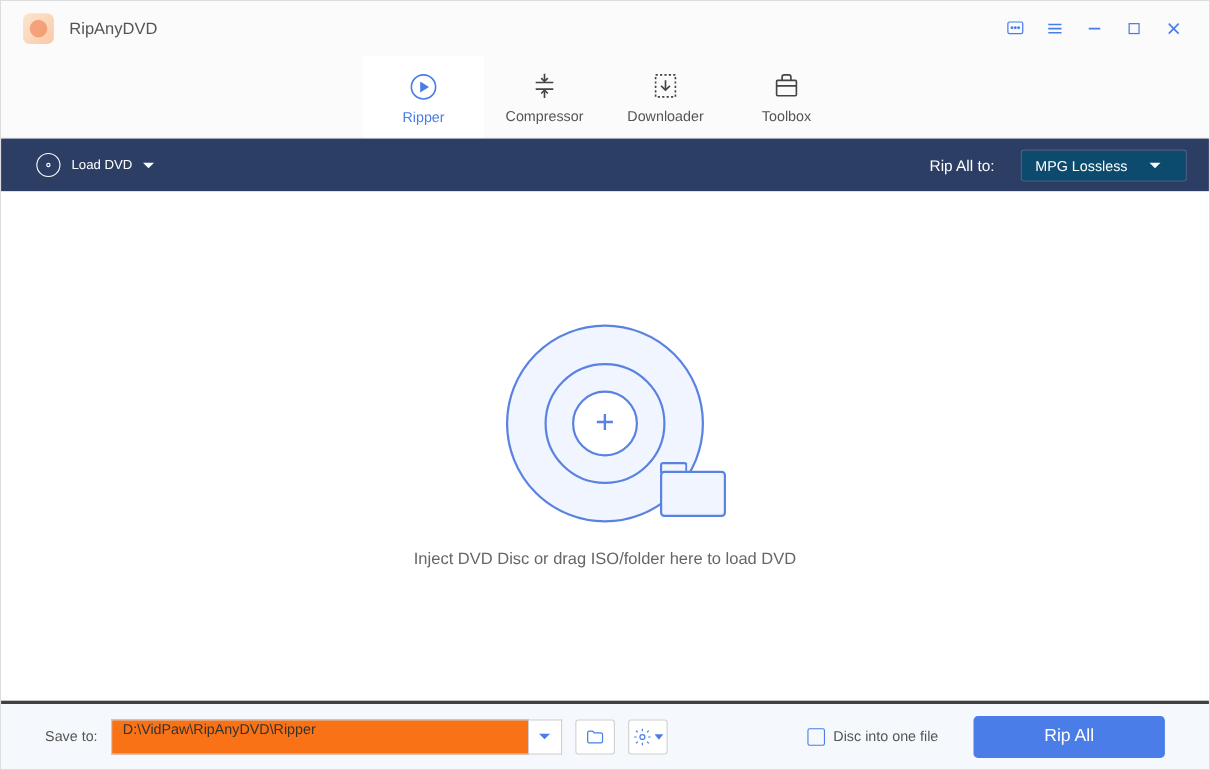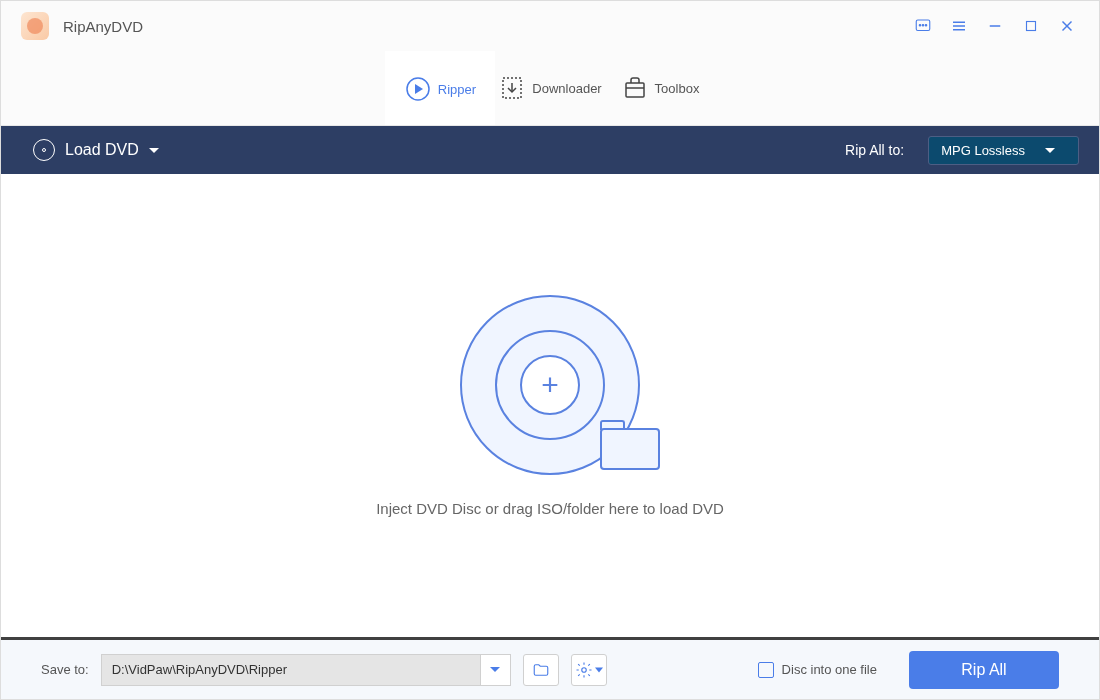--- a/index.html
+++ b/index.html
@@ -10,62 +10,62 @@
     .titlebar-left { display: flex; align-items: center; gap: 14px; }
     .app-logo { width: 28px; height: 28px; background: linear-gradient(135deg, #fde5d1, #fac9a5); border-radius: 6px; display: flex; align-items: center; justify-content: center; }
     .app-logo-inner { width: 16px; height: 16px; background: #f08a5d; border-radius: 50%; opacity: 0.7; }
     .app-title { font-size: 15px; color: #555; font-weight: 400; }
     .titlebar-right { margin-left: auto; display: flex; align-items: center; gap: 12px; }
     .win-btn { width: 24px; height: 24px; display: flex; align-items: center; justify-content: center; color: #4a7de8; cursor: pointer; }
     .win-btn svg { width: 18px; height: 18px; }
 
     
     .tabnav { height: 75px; display: flex; justify-content: center; align-items: stretch; background: #fbfbfb; border-bottom: 1px solid #e8e8e8; }
-    .tab { width: 110px; display: flex; flex-direction: row; align-items: center; justify-content: center; gap: 6px; cursor: pointer; }
+    .tab { width: 110px; display: flex; flex-direction: column; align-items: center; justify-content: center; gap: 6px; cursor: pointer; }
     .tab.active { background: #fff; border-top: 2px solid transparent; }
     .tab-icon { width: 28px; height: 28px; display: flex; align-items: center; justify-content: center; }
     .tab-label { font-size: 13px; color: #555; }
     .tab.active .tab-label { color: #4a7de8; }
     .tab.active .tab-icon { color: #4a7de8; }
     .tab:not(.active) .tab-icon { color: #444; }
 
     
     .actionbar { height: 48px; background: #2d3e64; display: flex; align-items: center; padding: 0 20px; color: #fff; }
     .load-btn { display: flex; align-items: center; gap: 10px; cursor: pointer; padding: 6px 12px; }
     .disc-circle { width: 22px; height: 22px; border: 1.5px solid #fff; border-radius: 50%; display: flex; align-items: center; justify-content: center; }
     .disc-dot { width: 4px; height: 4px; border: 1px solid #fff; border-radius: 50%; }
-    .load-label { font-size: 16px; }
+    .load-label { font-size: 12px; }
     .caret { width: 0; height: 0; border-left: 5px solid transparent; border-right: 5px solid transparent; border-top: 5px solid #fff; }
     .actionbar-right { margin-left: auto; display: flex; align-items: center; gap: 24px; }
     .format-select { background: #0c4a6e; color: #fff; border: 1px solid #4d5e84; padding: 6px 23px 6px 12px; font-size: 13px; position: relative; min-width: 140px; border-radius: 3px; cursor: pointer; display: flex; align-items: center; justify-content: space-between; }
     .format-select .caret { margin-left: 20px; }
 
     
     .main { flex: 1; display: flex; flex-direction: column; align-items: center; justify-content: center; background: #fff; }
     .disc-illustration { width: 200px; height: 180px; position: relative; margin-bottom: 25px; }
     .big-circle { width: 180px; height: 180px; border: 2px solid #5a82e0; border-radius: 50%; background: #f0f5ff; position: absolute; left: 10px; top: 0; display: flex; align-items: center; justify-content: center; }
     .mid-circle { width: 110px; height: 110px; border: 2px solid #5a82e0; border-radius: 50%; display: flex; align-items: center; justify-content: center; }
     .inner-circle { width: 60px; height: 60px; border: 2px solid #5a82e0; border-radius: 50%; display: flex; align-items: center; justify-content: center; background: #fff; }
     .plus { font-size: 30px; color: #5a82e0; font-weight: 300; }
     .folder-ov { width: 60px; height: 48px; position: absolute; right: -10px; bottom: 5px; }
     .folder-back { width: 60px; height: 42px; background: #f0f5ff; border: 2px solid #5a82e0; border-radius: 4px; position: absolute; bottom: 0; }
     .folder-tab { width: 25px; height: 10px; background: #f0f5ff; border: 2px solid #5a82e0; border-bottom: none; border-radius: 3px 3px 0 0; position: absolute; top: -2px; left: 0; }
     .instruction { font-size: 15px; color: #666; }
 
     
     .footer { height: 62px; background: #f5f8fc; border-top: 3px solid #404040; display: flex; align-items: center; padding: 0 40px; gap: 12px; }
     .saveto-label { font-size: 13px; color: #555; }
-    .path-input { width: 380px; height: 32px; border: 1px solid #d0d0d0; background: #e5e5e5; padding: 0 10px; font-size: 13px; color: #333; display: flex; align-items: center; }
+    .path-input { width: 380px; height: 32px; border: 1px solid #d0d0d0; background: #f97316; padding: 0 10px; font-size: 13px; color: #333; display: flex; }
     .path-drop { width: 30px; height: 32px; border: 1px solid #d0d0d0; border-left: none; background: #fff; display: flex; align-items: center; justify-content: center; cursor: pointer; }
     .path-drop .caret-blue { width: 0; height: 0; border-left: 5px solid transparent; border-right: 5px solid transparent; border-top: 5px solid #4a7de8; }
     .icon-btn { width: 36px; height: 32px; border: 1px solid #d0d0d0; background: #fff; display: flex; align-items: center; justify-content: center; cursor: pointer; border-radius: 3px; color: #4a7de8; }
     .merge-group { margin-left: auto; display: flex; align-items: center; gap: 8px; margin-right: 20px; }
     .checkbox { width: 16px; height: 16px; border: 1.5px solid #4a7de8; border-radius: 2px; cursor: pointer; }
     .merge-label { font-size: 13px; color: #555; }
-    .ripall-btn { width: 150px; height: 38px; background: #4a7de8; color: #fff; font-size: 16px; display: flex; align-items: center; justify-content: center; border-radius: 4px; cursor: pointer; }
+    .ripall-btn { width: 174px; height: 38px; background: #4a7de8; color: #fff; font-size: 16px; display: flex; align-items: center; justify-content: center; border-radius: 4px; cursor: pointer; }
   </style>
 </head>
 <body>
 
 <div class="titlebar">
   <div class="titlebar-left">
     <div class="app-logo">
         <div class="app-logo-inner"></div>
       </div>
     <span class="app-title">RipAnyDVD</span>
@@ -107,20 +107,33 @@
 
 <div class="tabnav">
   <div class="tab active">
     <div class="tab-icon">
       <svg width="28" height="28" viewBox="0 0 28 28" fill="none" stroke="currentColor" stroke-width="1.5">
           <circle cx="14" cy="14" r="11"></circle>
           <polygon points="11,9 11,19 19,14" fill="currentColor" stroke="none"></polygon>
         </svg>
     </div>
     <span class="tab-label">Ripper</span>
+  </div>
+  <div class="tab">
+    <div class="tab-icon">
+      <svg width="28" height="28" viewBox="0 0 28 28" fill="none" stroke="currentColor" stroke-width="1.5">
+          <line x1="6" y1="11" x2="22" y2="11"></line>
+          <line x1="6" y1="17" x2="22" y2="17"></line>
+          <line x1="14" y1="3" x2="14" y2="9"></line>
+          <polyline points="11,7 14,10 17,7"></polyline>
+          <line x1="14" y1="25" x2="14" y2="19"></line>
+          <polyline points="11,21 14,18 17,21"></polyline>
+        </svg>
+    </div>
+    <span class="tab-label">Compressor</span>
   </div>
   <div class="tab">
     <div class="tab-icon">
       <svg width="28" height="28" viewBox="0 0 28 28" fill="none" stroke="currentColor" stroke-width="1.5">
           <rect x="5" y="4" width="18" height="20" stroke-dasharray="2 2"></rect>
           <line x1="14" y1="9" x2="14" y2="17"></line>
           <polyline points="10,14 14,18 18,14"></polyline>
         </svg>
     </div>
     <span class="tab-label">Downloader</span>

